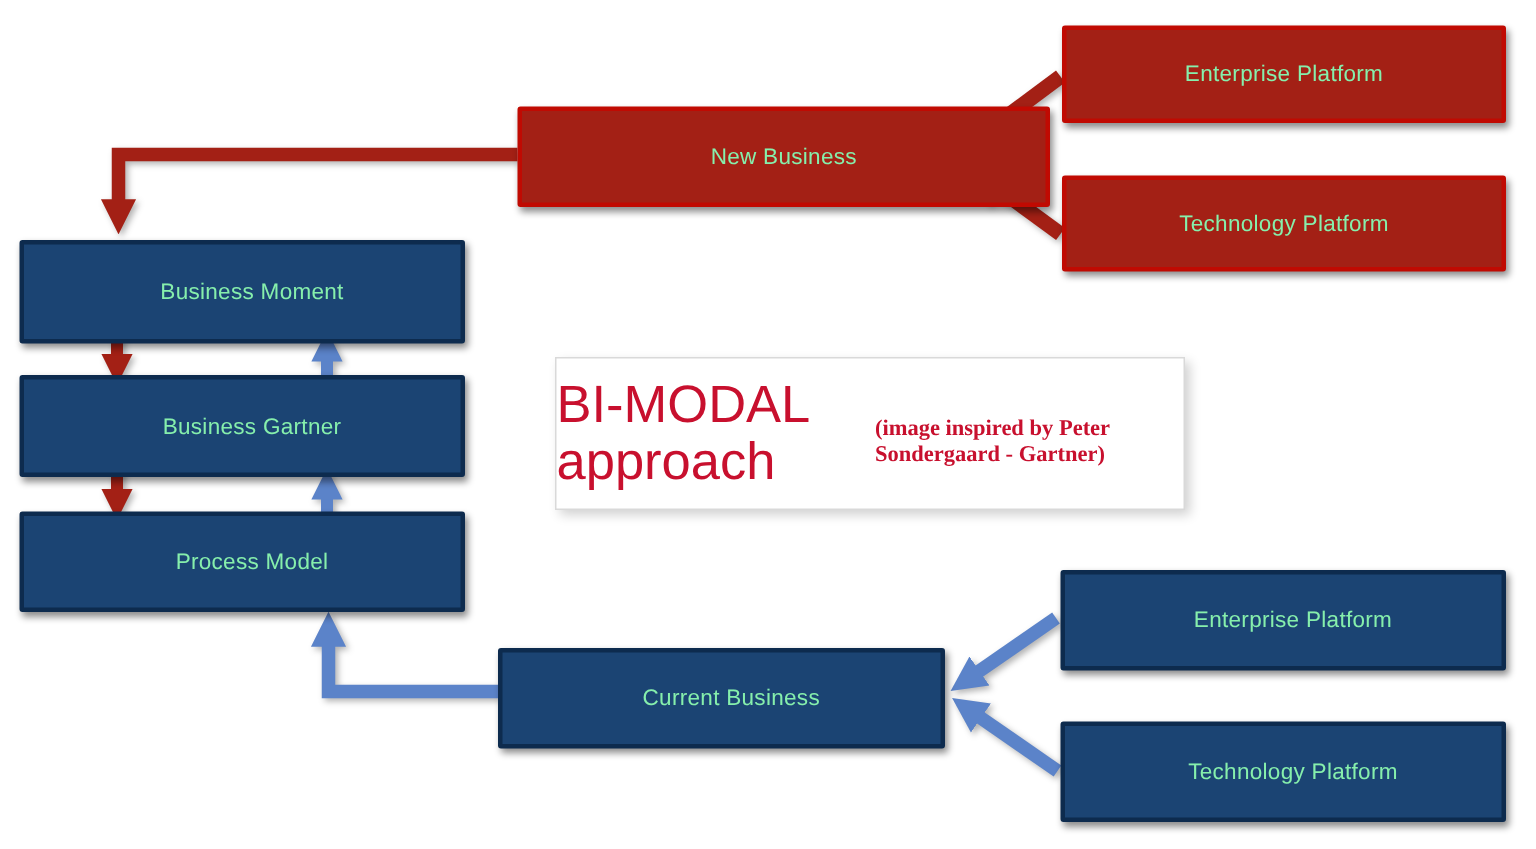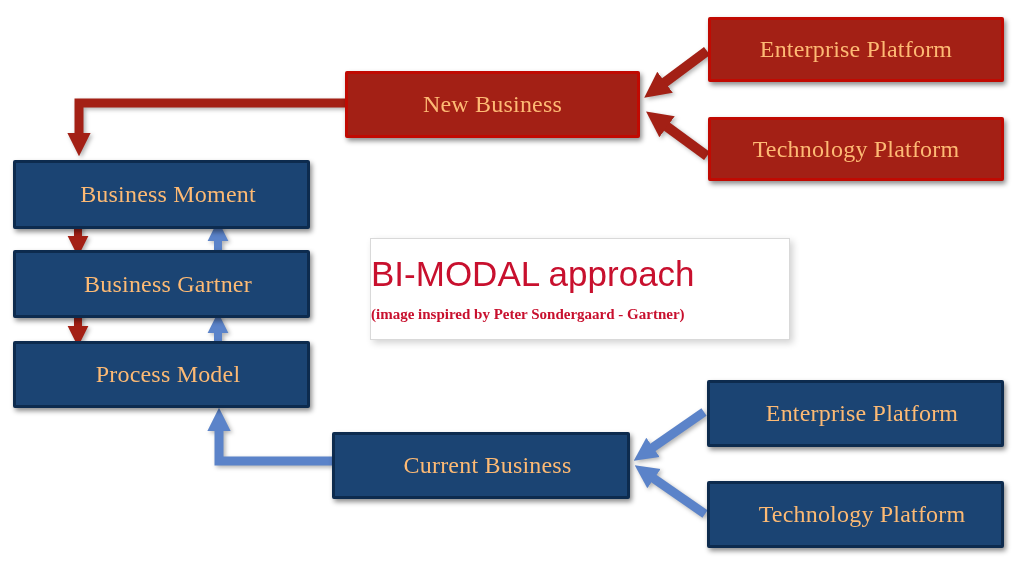--- a/index.html
+++ b/index.html
@@ -7,58 +7,57 @@
     position:relative;
     width:1024px;height:566px;
     background:#ffffff;
     font-family:"Liberation Sans", sans-serif;
     overflow:hidden;
   }
   .box{
     position:absolute;
     box-sizing:border-box;
     display:flex;align-items:center;justify-content:center;
-    color:#fdba74;
-    font-size:24px;
+    color:#86efac;
+    font-size:15px;
     letter-spacing:.2px;
     text-align:center;
     border-radius:2px;
-    font-family:Liberation Serif, serif;
   }
   .red{
     background:#A32015;
     border:3px solid #C00A02;
     box-shadow:2px 3px 5px rgba(0,0,0,0.45);
   }
   .blue{
     background:#1B4473;
     border:3px solid #0D2B4E;
     box-shadow:2px 3px 5px rgba(0,0,0,0.45);
     padding-left:13px;
   }
   
-  #new-business        {left:345px; top:71px;  width:295px; height:67px;}
+  #new-business        {left:345px; top:71px;  width:355px; height:67px;}
   #red-enterprise      {left:708px; top:17px;  width:296px; height:65px;}
   #red-technology      {left:708px; top:117px; width:296px; height:64px;}
   #business-moment     {left:13px;  top:160px; width:297px; height:69px;}
   #business-process    {left:13px;  top:250px; width:297px; height:68px;}
   #business-model      {left:13px;  top:341px; width:297px; height:67px;}
   #current-business    {left:332px; top:432px; width:298px; height:67px;}
   #blue-enterprise     {left:707px; top:380px; width:297px; height:67px;}
   #blue-technology     {left:707px; top:481px; width:297px; height:67px;}
 
   
   #title-panel{
     position:absolute;
     left:370px; top:238px; width:420px; height:102px;
     box-sizing:border-box;
     background:#ffffff;
     border:1px solid #D9D9D9;
     box-shadow:3px 3px 7px rgba(0,0,0,0.18);
-    display:flex;flex-direction:column;align-items:flex-start;justify-content:center;
+    display:flex;align-items:center;justify-content:center;
   }
   #title-panel .t{
     color:#C8102E;
     font-size:35px;
     font-weight:400;
     line-height:1.1;
     margin:0;
   }
   #title-panel .s{
     color:#C8102E;

